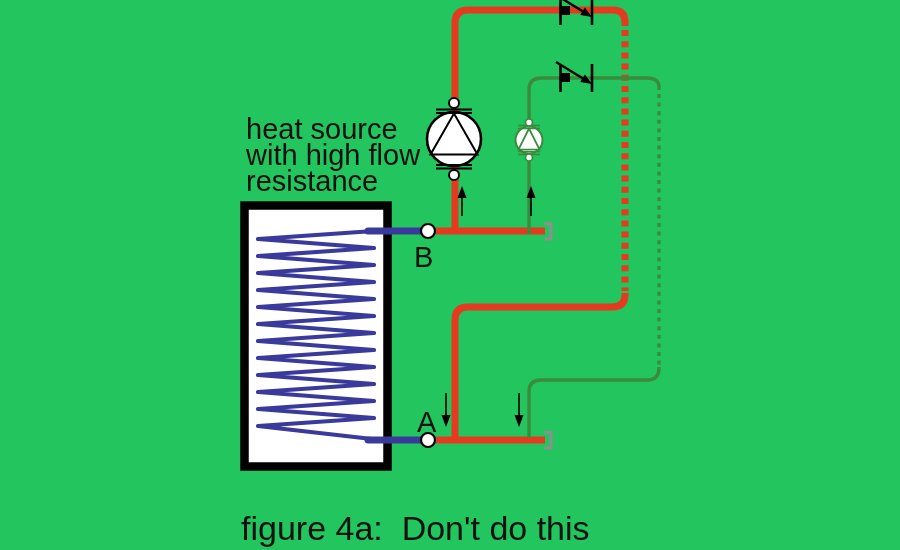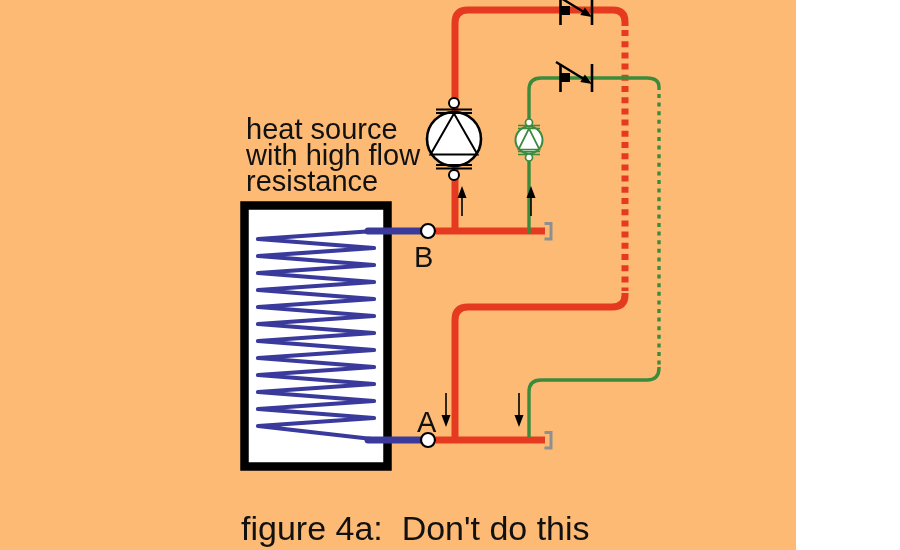--- a/index.html
+++ b/index.html
@@ -1,16 +1,16 @@
 <!DOCTYPE html>
 <html><head>
 <meta charset="utf-8">
 <style>
   html,body{margin:0;padding:0;background:#ffffff;}
-  .canvas{position:relative;width:796px;height:550px;background:#fdba74;overflow:hidden;
+  .canvas{position:relative;width:900px;height:550px;background:#22c55e;overflow:hidden;
           font-family:"Liberation Sans", sans-serif;}
   svg{position:absolute;left:0;top:0;}
   text{fill:#111111;font-family:"Liberation Sans", sans-serif;}
   .lbl-block{font-size:29px;}
   .lbl-port{font-size:29px;}
   .lbl-caption{font-size:34px;white-space:pre;}
 </style>
 </head>
 <body>
 

